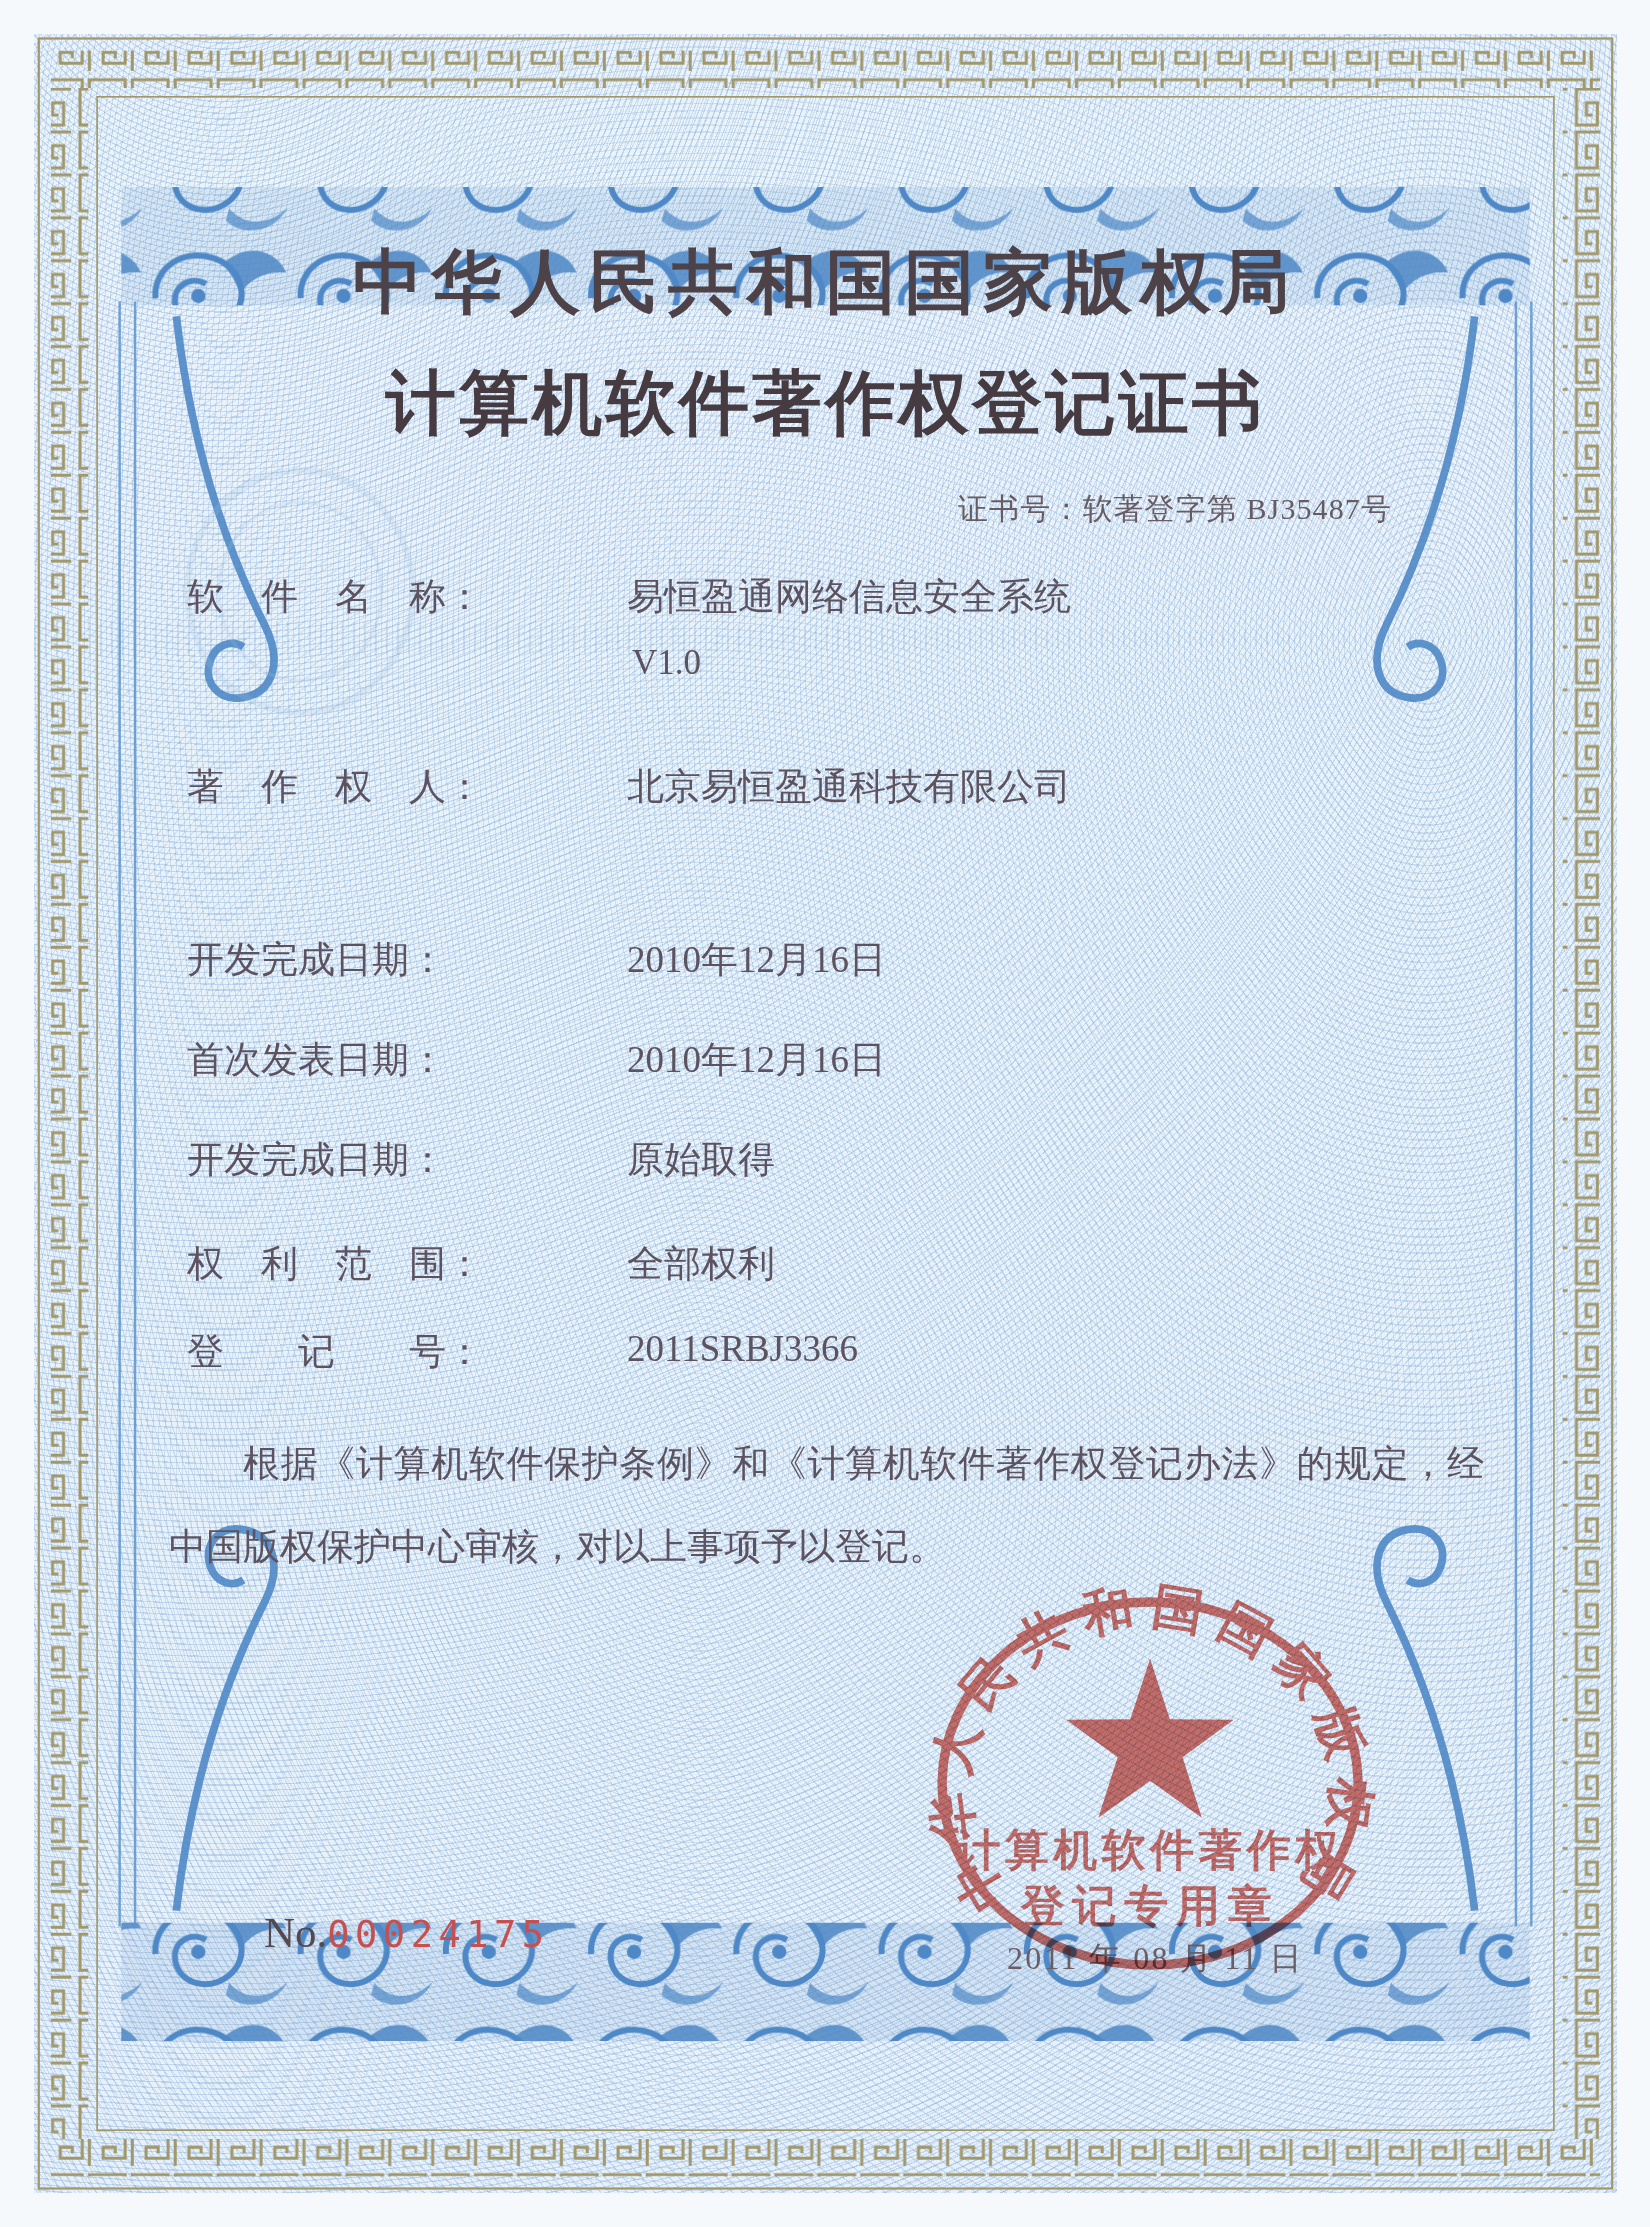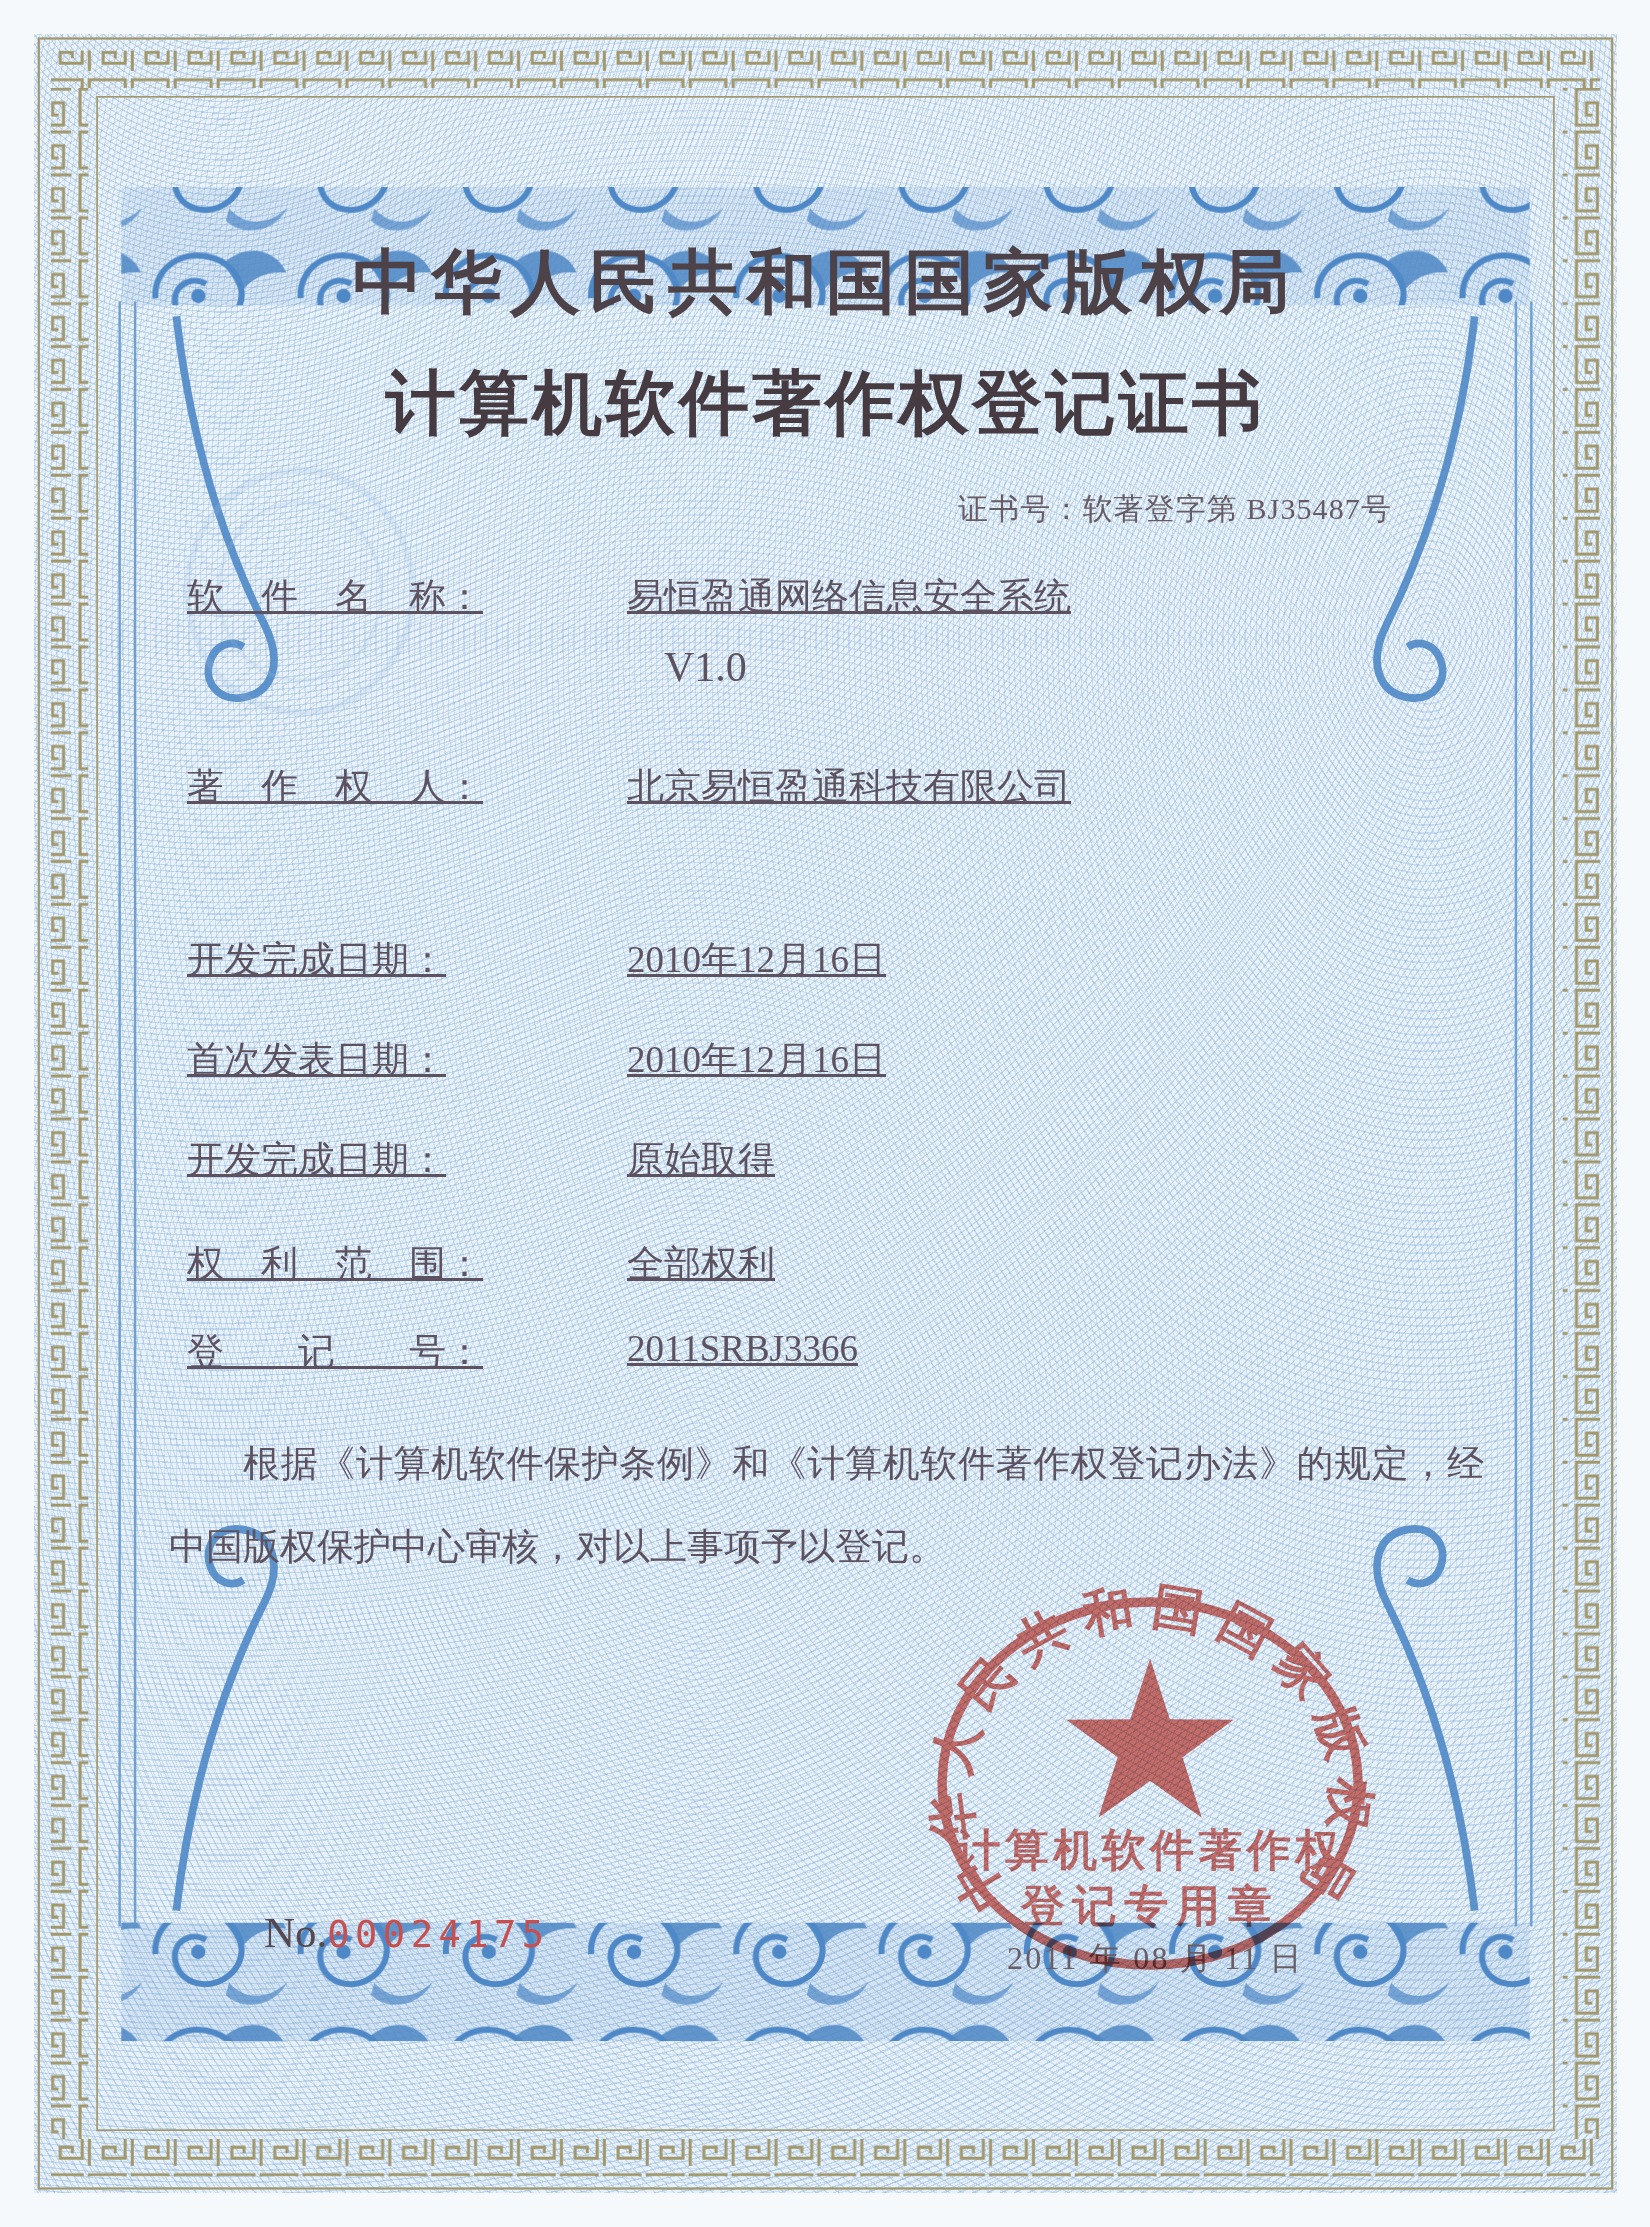--- a/index.html
+++ b/index.html
@@ -40,25 +40,25 @@
     text-align: center; font-size: 70px; font-weight: 700;
     letter-spacing: 3.3px; color: #453b41; white-space: nowrap;
   }
   .cert-no-row {
     left: 825px; top: 489px; width: 567px;
     font-size: 30px; color: #675c64; letter-spacing: 1.1px;
     display: flex; justify-content: flex-end; white-space: pre;
   }
   .field-row {
     left: 187px; width: 1321px; font-size: 37px;
-    display: flex; white-space: pre; color: #5d5360; text-decoration: underline;
+    display: flex; white-space: pre; color: #5d5360;
   }
   .field-label { display: inline-block; width: 440px; white-space: pre; }
   .field-value { white-space: pre; }
-  .value2 { left: 664px; font-size: 42px; }
+  .value2 { left: 632px; font-size: 35px; }
   .statement {
     left: 169px; top: 1422px; width: 1315px;
     font-size: 37px; line-height: 83px; text-indent: 74px;
     color: #5d5360; text-align: justify;
   }
   .serial {
     left: 264px; top: 1908px; font-size: 43px; color: #55494f;
     display: flex; align-items: baseline; 
   }
   .serial-num {

